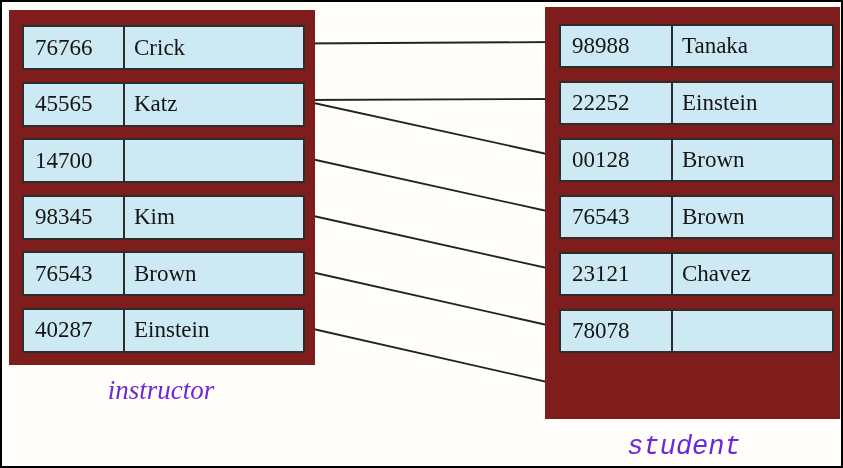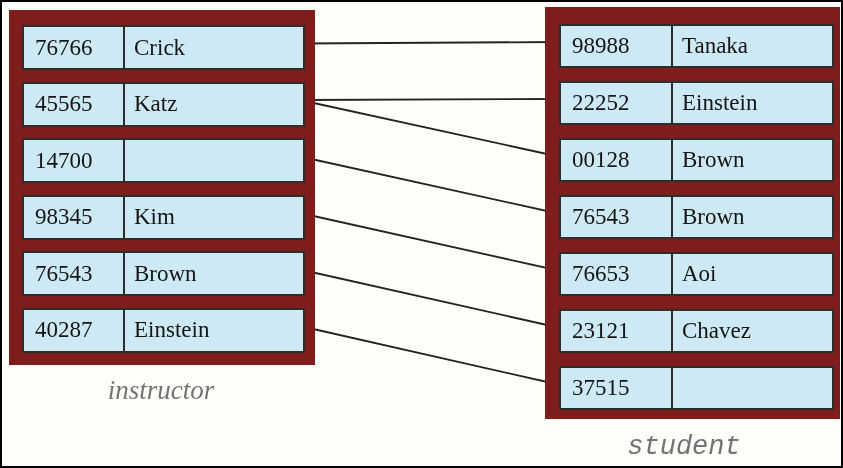--- a/index.html
+++ b/index.html
@@ -62,21 +62,21 @@
   }
   .cell-id { border-right: 2px solid #2d2d2d; padding-left: 11px; }
   .instructor-frame .cell-id { width: 101px; }
   .student-frame .cell-id { width: 112px; }
   .cell-name { flex: 1; padding-left: 9px; border-radius: 6px; }
 
   .table-label {
     position: absolute;
     font-style: italic;
     font-size: 27px;
-    color: #737373;
+    color: #6d28d9;
     text-align: center;
     transform: translateX(-50%);
   }
   .instructor-label { left: 159px; top: 373px; }
   .student-label { left: 682px; top: 430px; font-family: Liberation Mono, monospace; }
 </style>
 </head>
 <body>
 
 <div class="canvas">
@@ -133,28 +133,24 @@
         </div>
         <div class="row">
           <div class="cell cell-id">00128</div>
           <div class="cell cell-name">Brown</div>
         </div>
         <div class="row">
           <div class="cell cell-id">76543</div>
           <div class="cell cell-name">Brown</div>
         </div>
         <div class="row">
-          <div class="cell cell-id">76653</div>
-          <div class="cell cell-name">Aoi</div>
-        </div>
-        <div class="row">
           <div class="cell cell-id">23121</div>
           <div class="cell cell-name">Chavez</div>
         </div>
         <div class="row">
-          <div class="cell cell-id">37515</div>
+          <div class="cell cell-id">78078</div>
         </div>
       </div>
   </div>
 
   <div class="table-label student-label">student</div>
 
 </div>
 
 </body></html>

